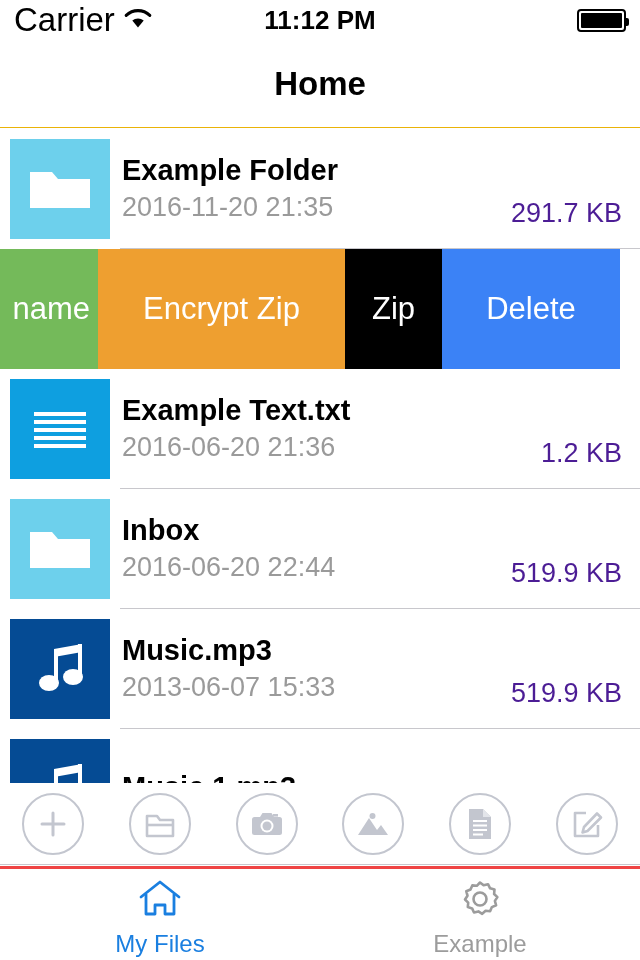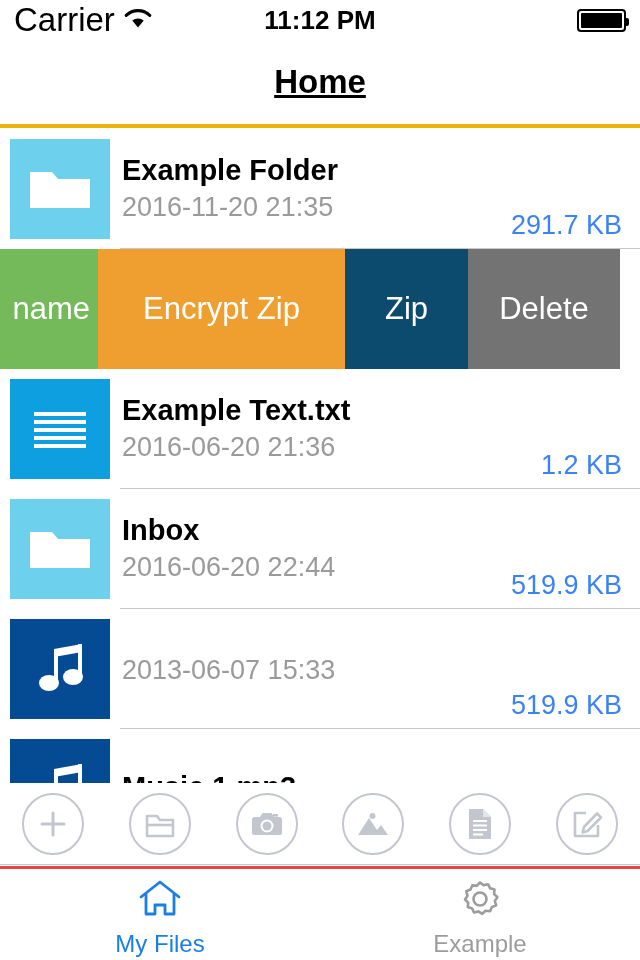--- a/index.html
+++ b/index.html
@@ -36,23 +36,22 @@
   .battery-fill { width: 100%; height: 100%; background: #000; border-radius: 1px; }
   .battery-cap {
     position: absolute; right: -5px; top: 7px;
     width: 3px; height: 8px; background: #000; border-radius: 0 2px 2px 0;
   }
 
   
   .nav-bar {
     height: 88px;
     display: flex; align-items: center; justify-content: center;
-    border-bottom: 4px solid #eab308;
-    background: #ffffff;
-    text-decoration: underline;
+    border-bottom: 1px solid #eab308;
+    background: #ffffff;
   }
   .nav-title { font-size: 33px; font-weight: bold; color: #000; }
 
   
   .file-list {
     position: absolute;
     top: 129px; left: 0; right: 0;
     height: 654px;
     overflow: hidden;
     background: #ffffff;
@@ -83,45 +82,45 @@
     font-size: 29px; font-weight: bold; color: #000;
     line-height: 1.16;
     white-space: nowrap; overflow: hidden;
   }
   .file-date {
     font-size: 27px; color: #9a9a9a;
     line-height: 1.2; margin-top: 3px;
     white-space: nowrap;
   }
   .file-size {
-    font-size: 27px; color: #3b82f6;
+    font-size: 27px; color: #4c1d95;
     margin-right: 18px;
     white-space: nowrap;
     align-self: flex-end;
-    padding-bottom: 8px;
+    padding-bottom: 20px;
   }
 
   
   .swipe-actions {
     height: 120px;
     display: flex;
     overflow: hidden;
     background: #ffffff;
   }
   .swipe-btn {
     display: flex; align-items: center; justify-content: center;
     color: #ffffff;
     font-size: 31px;
     white-space: nowrap;
     overflow: hidden;
   }
   .swipe-rename  { width: 98px; background: #74ba5a; justify-content: flex-end; padding-right: 8px; }
   .swipe-encrypt { width: 247px; background: #ee9f30; }
-  .swipe-zip     { width: 123px; background: #0c4a6e; }
-  .swipe-delete  { width: 152px; background: #737373; }
+  .swipe-zip     { width: 97px; background: #000000; }
+  .swipe-delete  { width: 178px; background: #3b82f6; }
 
   
   .toolbar {
     position: absolute;
     top: 783px; left: 0; right: 0;
     height: 82px;
     display: flex; align-items: center;
     justify-content: space-around;
     background: rgba(255,255,255,0.96);
     border-bottom: 1px solid #c8c7cc;
@@ -246,20 +245,21 @@
         <g fill="#fff">
           <path d="M44 30 L72 25 v8 L44 38 Z"></path>
           <rect x="44" y="30" width="4" height="33"></rect>
           <rect x="68" y="25" width="4" height="32"></rect>
           <ellipse cx="39" cy="64" rx="10" ry="8"></ellipse>
           <ellipse cx="63" cy="58" rx="10" ry="8"></ellipse>
         </g>
       </svg>
     </div>
     <div class="file-text">
+      <div class="file-name">Music.mp3</div>
       <div class="file-date">2013-06-07 15:33</div>
     </div>
     <div class="file-size">519.9 KB</div>
   </div>
 
   <div class="file-row">
     <div class="file-icon">
       <svg width="100" height="100" viewBox="0 0 100 100">
         <rect width="100" height="100" fill="#054b94"></rect>
         <g fill="#fff">

